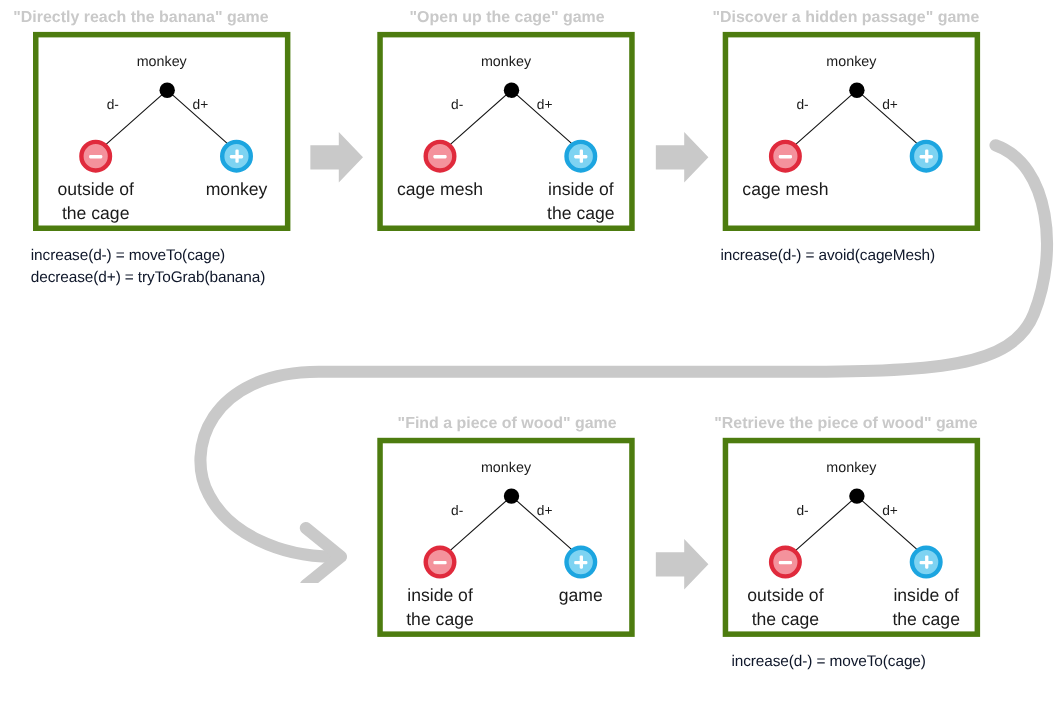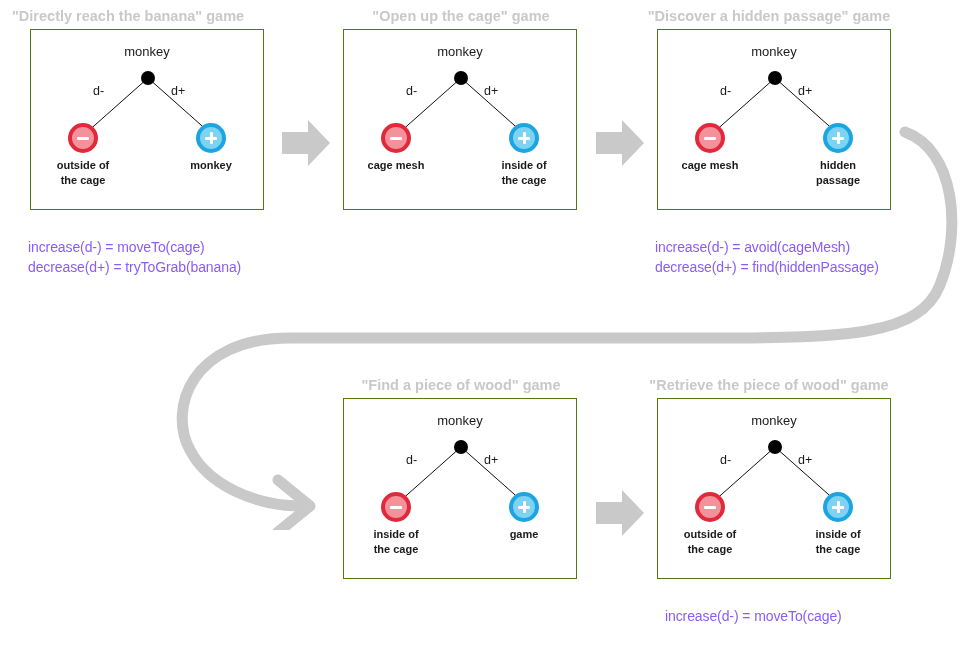--- a/index.html
+++ b/index.html
@@ -31,29 +31,29 @@
     margin-bottom: 3px;
     text-align: center;
   }
   .panel-title.left-align   { text-align: left;  margin-left: -18px; }
   .panel-title.wide         { margin-left: -12px; }
 
   .panel-box {
     position: relative;
     width: 234px;
     height: 181px;
-    border: 1px solid #4d7c0f;
+    border: 5px solid #4d7c0f;
     background: #ffffff;
     box-sizing: border-box;
   }
 
   .panel-caption {
-    margin-top: 28px;
+    margin-top: 12px;
     font-size: 14px;
-    color: #8b5cf6;
+    color: #0f172a;
     line-height: 1.42;
     white-space: nowrap;
   }
   .panel-caption div { letter-spacing: -0.1px; }
 
   
   .tree-svg {
     position: absolute;
     left: 0;
     top: 0;
@@ -72,25 +72,24 @@
     font-size: 12.5px;
     color: #1a1a1a;
   }
   .edge-label.minus { left: 62px;  top: 54px; }
   .edge-label.plus  { left: 140px; top: 54px; }
 
   .leaf-label {
     position: absolute;
     width: 100px;
     text-align: center;
-    font-size: 11px;
+    font-size: 16px;
     line-height: 1.35;
     color: #1a1a1a;
     top: 128px;
-    font-weight: bold;
   }
   .leaf-label.left  { left: 2px; }
   .leaf-label.right { left: 130px; }
 
   
   .sign-node {
     position: absolute;
     width: 30px;
     height: 30px;
     border-radius: 50%;
@@ -199,28 +198,23 @@
         <span class="bar h"></span>
       </div>
     <div class="sign-node right">
         <span class="bar h"></span>
         <span class="bar v"></span>
       </div>
     <div class="leaf-label left">
       <div>cage mesh</div>
       <div></div>
     </div>
-    <div class="leaf-label right">
-      <div>hidden</div>
-      <div>passage</div>
-    </div>
   </div>
   <div class="panel-caption" style="margin-left:-2px;">
     <div>increase(d-) = avoid(cageMesh)</div>
-    <div>decrease(d+) = find(hiddenPassage)</div>
   </div>
 </div>
 
 <div class="panel" style="left:343px; top:375px;">
   <div class="panel-title">"Find a piece of wood" game</div>
   <div class="panel-box">
     <div class="root-label">monkey</div>
     <svg class="tree-svg" width="234" height="181">
       <line x1="117" y1="48" x2="55" y2="103" stroke="#111" stroke-width="1"></line>
       <line x1="117" y1="48" x2="179" y2="103" stroke="#111" stroke-width="1"></line>

